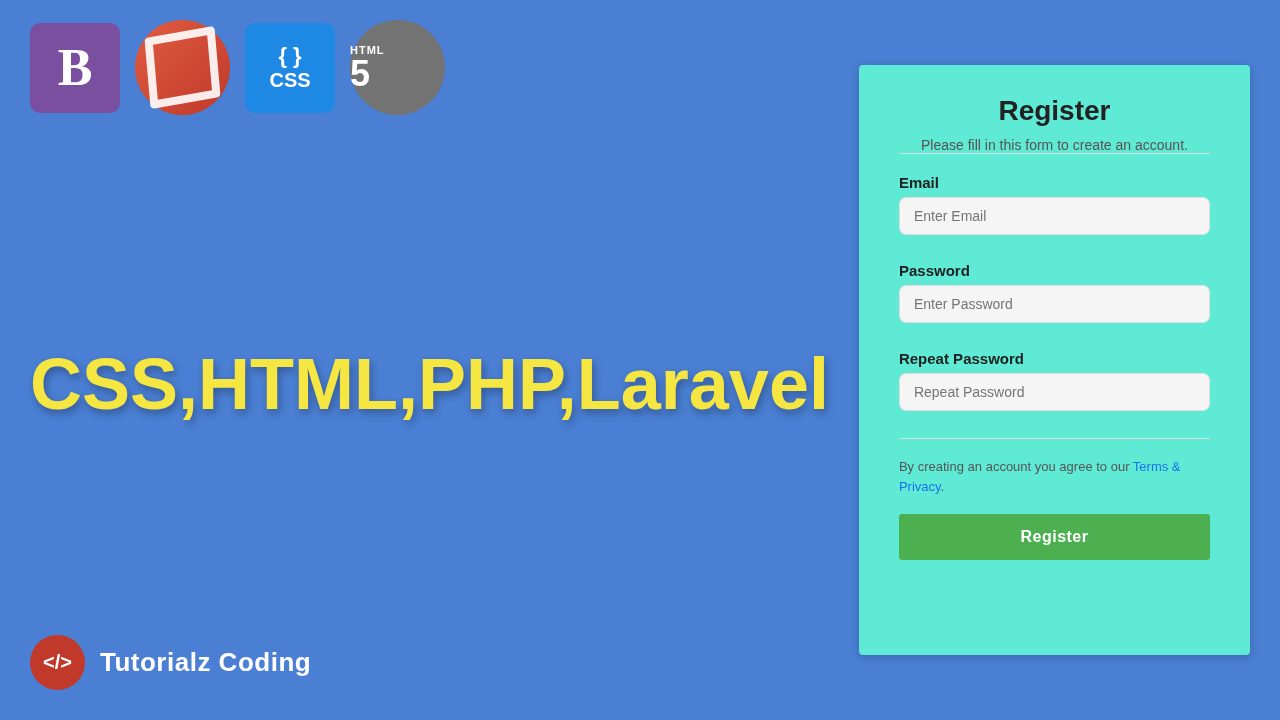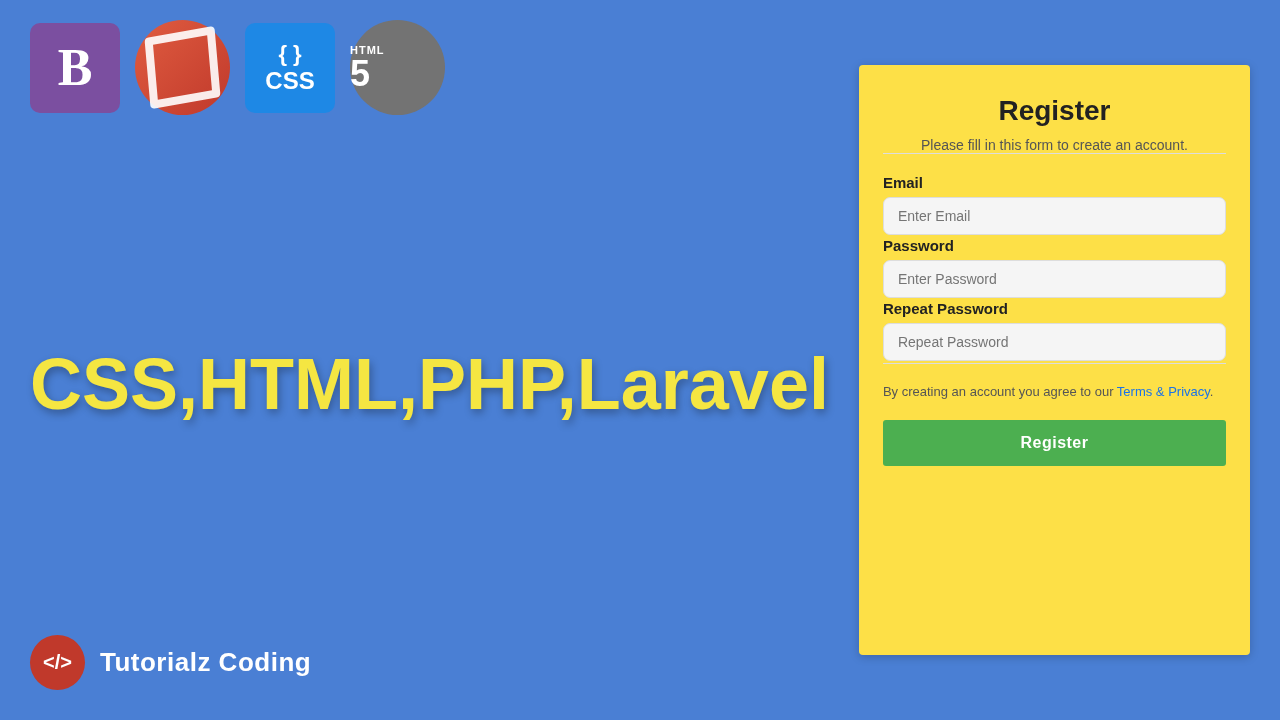--- a/index.html
+++ b/index.html
@@ -69,21 +69,21 @@
       width: 90px;
       height: 90px;
       border-radius: 10px;
       background: #1e88e5;
       display: flex;
       align-items: center;
       justify-content: center;
       flex-direction: column;
     }
     .css-icon .css-braces { font-size: 22px; font-weight: bold; color: white; }
-    .css-icon .css-label { font-size: 24px; font-weight: 900; color: white; }
+    .css-icon .css-label { font-size: 20px; font-weight: 900; color: white; }
 
     
     .bootstrap-icon {
       width: 90px;
       height: 90px;
       border-radius: 10px;
       background: #7b4fa0;
       display: flex;
       align-items: center;
       justify-content: center;
@@ -134,23 +134,23 @@
       font-size: 26px;
       font-weight: 600;
       color: white;
       letter-spacing: 0.5px;
     }
 
     
     .right-panel {
       width: 400px;
       margin: 65px 30px 65px 0;
-      background: #fde047;
+      background: #5eead4;
       border-radius: 4px;
-      padding: 30px 24px;
+      padding: 30px 40px;
       display: flex;
       flex-direction: column;
       box-shadow: 0 2px 10px rgba(0,0,0,0.2);
     }
 
     .form-title {
       font-size: 28px;
       font-weight: 900;
       text-align: center;
       color: #222;
@@ -163,21 +163,21 @@
       text-align: center;
     }
 
     .form-divider {
       border: none;
       border-top: 1px solid #ddd;
       margin-bottom: 20px;
     }
 
     .form-group {
-      margin-bottom: 2px;
+      margin-bottom: 27px;
     }
 
     .form-label {
       display: block;
       font-size: 15px;
       font-weight: 600;
       color: #222;
       margin-bottom: 6px;
     }
 

